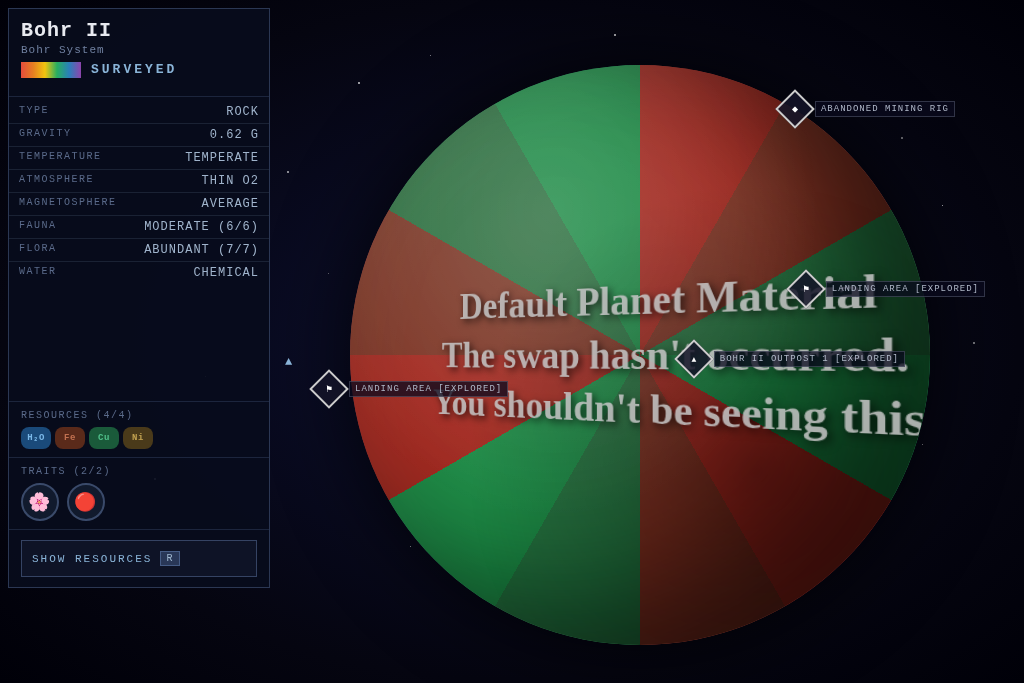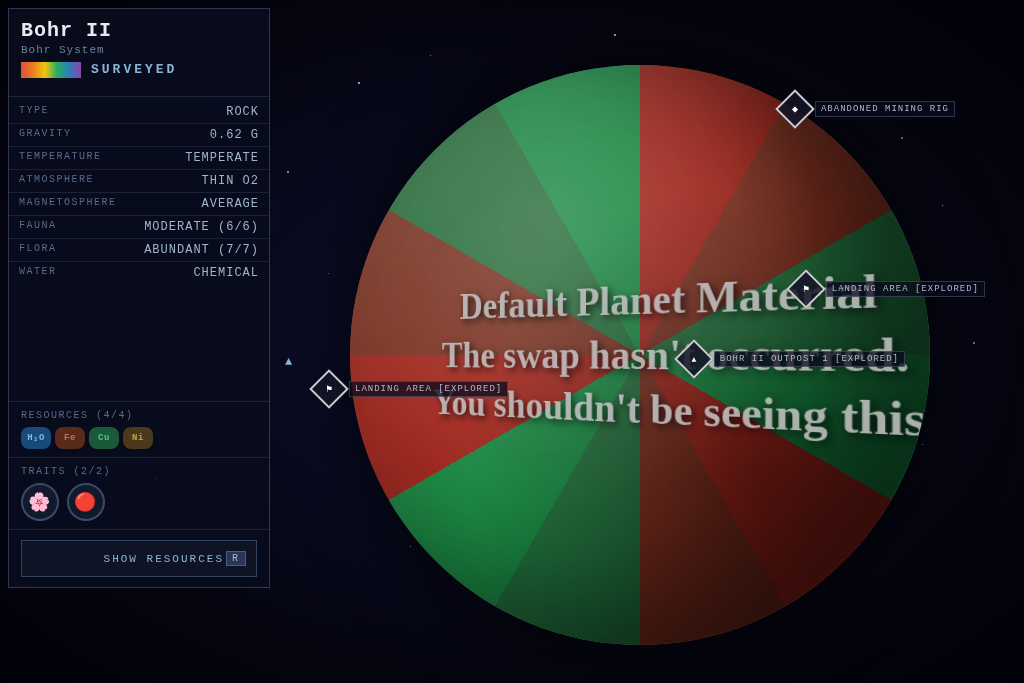--- a/index.html
+++ b/index.html
@@ -321,22 +321,22 @@
       padding: 10px;
       background: rgba(15,20,40,0.9);
       border: 1px solid rgba(80,100,140,0.6);
       color: #8ab4d8;
       font-family: 'Courier New', monospace;
       font-size: 11px;
       letter-spacing: 2px;
       cursor: pointer;
       display: flex;
       align-items: center;
-      justify-content: flex-end;
-      gap: 2px;
+      justify-content: flex-start;
+      gap: 8px;
     }
 
     .key-badge {
       background: rgba(60,80,120,0.6);
       border: 1px solid rgba(100,130,180,0.5);
       padding: 1px 5px;
       font-size: 10px;
       color: #a0b8d0;
     }
 

